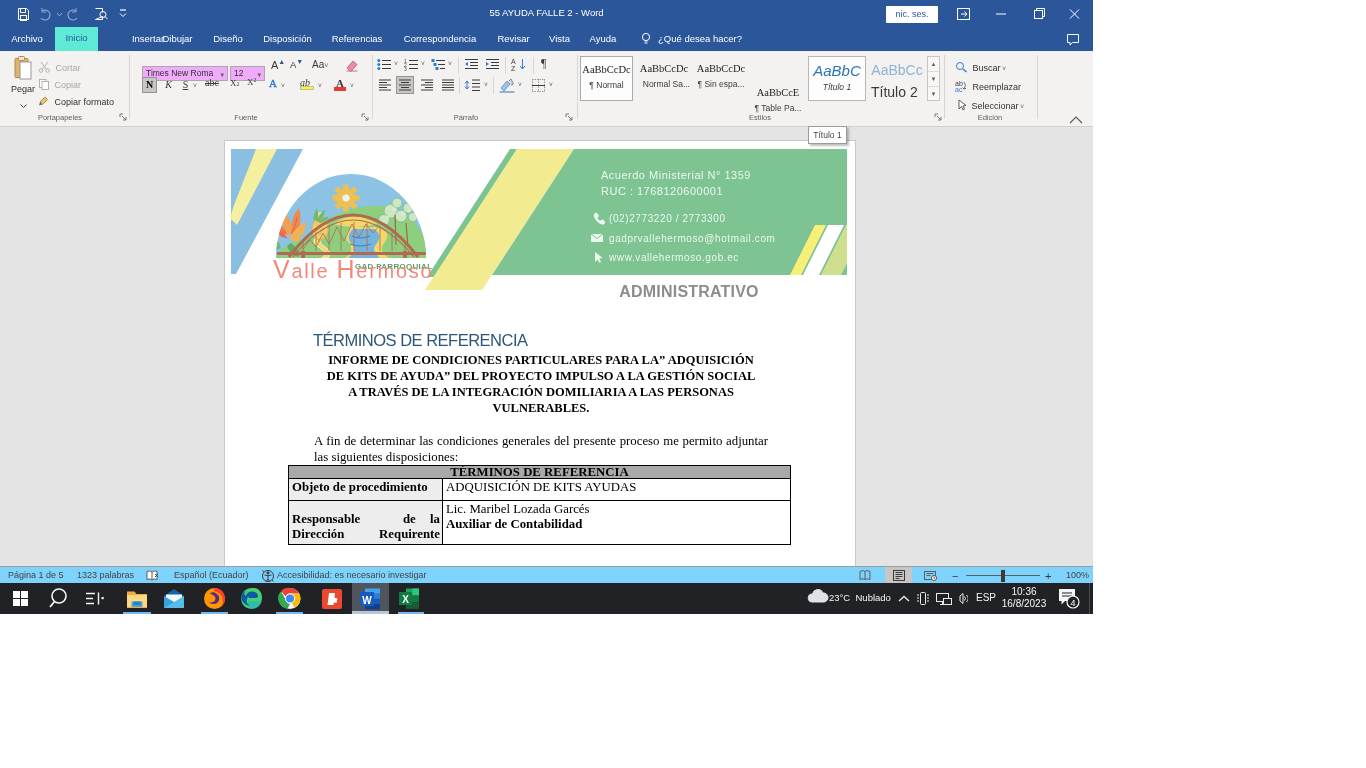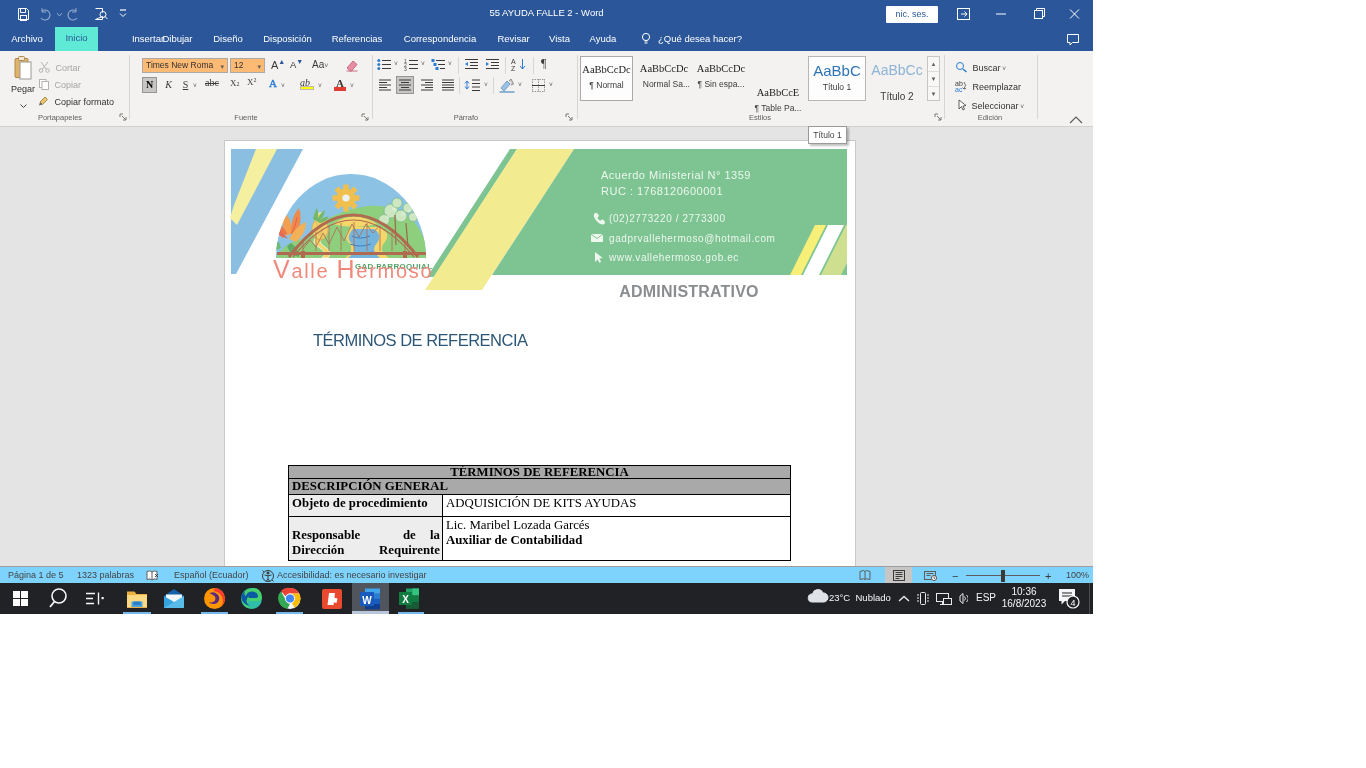--- a/index.html
+++ b/index.html
@@ -14,21 +14,21 @@
 
 #tabrow{position:absolute;left:0;top:28px;width:1093px;height:23px;background:#2b579a;}
 .tab{position:absolute;top:0;height:23px;color:#fff;font-size:9.5px;line-height:22px;text-align:center;}
 .tab.active{background:#5eead4;color:#2b579a;top:-1px;height:24px;}
 
 #ribbon{position:absolute;left:0;top:51px;width:1093px;height:76px;background:#f3f2f1;border-bottom:1px solid #d2d0ce;}
 .gsep{position:absolute;top:4px;height:64px;width:1px;background:#d8d6d3;}
 .glabel{position:absolute;top:62px;font-size:7.5px;color:#605e5c;text-align:center;}
 .launcher{position:absolute;top:61px;width:10px;height:10px;}
 .ric{position:absolute;}
-.combo{position:absolute;background:#fdba74;border:1px solid #aca9a5;font-size:8.5px;color:#323130;line-height:13px;padding-left:3px;}
+.combo{position:absolute;background:#f0abfc;border:1px solid #aca9a5;font-size:8.5px;color:#323130;line-height:13px;padding-left:3px;margin-top:8px;}
 .btxt{font-size:9px;color:#323130;}
 
 #docarea{position:absolute;left:0;top:127px;width:1093px;height:439px;background:#e4e4e4;overflow:hidden;}
 #page{position:absolute;left:224px;top:13px;width:632px;height:440px;background:#fff;border:1px solid #c8c8c8;overflow:hidden;}
 #tooltip{position:absolute;left:808px;top:126px;width:39px;height:18px;background:#fff;border:1px solid #9a9a9a;box-shadow:1.5px 1.5px 2px rgba(0,0,0,0.25);font-size:8.5px;color:#444;text-align:center;line-height:17px;z-index:30;}
 
 .serif{font-family:"Liberation Serif",serif;}
 
 #statusbar{position:absolute;left:0;top:566px;width:1093px;height:17px;background:#7dd3fc;border-top:1px solid #9f9d9b;font-size:9px;color:#444;}
 #statusbar span{position:absolute;top:3px;}
@@ -307,27 +307,27 @@
       <div style="font-size:8.5px;color:#3b3a39;text-align:right;margin-top:5px;">Normal Sa...</div>
     </div>
     <div class="ric" style="left:695px;top:5px;width:52px;height:45px;">
       <div style="font-family:'Liberation Serif',serif;font-size:10.5px;color:#1d1c1b;text-align:center;margin-top:7px;">AaBbCcDc</div>
       <div style="font-size:8.5px;color:#3b3a39;text-align:center;margin-top:5px;">¶ Sin espa...</div>
     </div>
     <div class="ric" style="left:752px;top:5px;width:52px;height:45px;margin-top:24px;">
       <div style="font-family:'Liberation Serif',serif;font-size:10.5px;color:#1d1c1b;text-align:center;margin-top:7px;">AaBbCcE</div>
       <div style="font-size:8.5px;color:#3b3a39;text-align:center;margin-top:5px;">¶ Table Pa...</div>
     </div>
-    <div class="ric" style="left:808px;top:5px;width:58px;height:45px;background:#fdfdfd;border:1px solid #b8b6b4;">
+    <div class="ric" style="left:808px;top:5px;width:58px;height:45px;background:#fdfdfd;border:1px solid #b8b6b4;font-style:italic;">
       <div style="font-size:15px;color:#2e74b5;text-align:center;margin-top:5px;">AaBbC</div>
       <div style="font-size:8.5px;color:#3b3a39;text-align:center;margin-top:3px;">Título 1</div>
     </div>
     <div class="ric" style="left:871px;top:5px;width:52px;height:45px;">
       <div style="font-size:14px;color:#8eb3d6;text-align:center;margin-top:6px;">AaBbCc</div>
-      <div style="font-size:10px;color:#3b3a39;text-align:center;margin-top:13px;">Título 2</div>
+      <div style="font-size:14px;color:#3b3a39;text-align:left;margin-top:6px;">Título 2</div>
     </div>
     <div class="ric" style="left:927px;top:5px;width:13px;height:45px;border:1px solid #c8c6c4;background:#f8f7f6;">
       <div style="font-size:6px;color:#605e5c;text-align:center;line-height:14px;">▲</div>
       <div style="font-size:6px;color:#605e5c;text-align:center;line-height:14px;border-top:1px solid #dedcda;border-bottom:1px solid #dedcda;">▼</div>
       <div style="font-size:6px;color:#605e5c;text-align:center;line-height:14px;">▼</div>
     </div>
 
     <div class="ric" style="left:955px;top:6px;">
       <svg width="13" height="12" viewBox="0 0 13 12" style="vertical-align:-2px">
           <circle cx="5" cy="5" r="3.5" stroke="#2b7cd3" fill="none"></circle>
@@ -454,27 +454,26 @@
           </g>
 
         </g>
 
         <rect x="128" y="119" width="77" height="10" fill="#ffffff" opacity="0.9"></rect>
         <text x="130" y="127.5" font-size="8" font-weight="bold" fill="#55a268" letter-spacing="0.3" font-family="'Liberation Sans',sans-serif">GAD PARROQUIAL</text>
         <text x="48" y="137" font-size="20" fill="#f0897c" letter-spacing="1.7" font-family="'Liberation Sans',sans-serif"><tspan font-size="25">V</tspan><tspan>alle </tspan><tspan font-size="25">H</tspan><tspan>ermoso</tspan></text>
       </svg>
       <div class="abs" style="left:394px;top:142px;width:140px;text-align:center;font-size:16px;font-weight:bold;color:#8a8d8f;letter-spacing:0.2px;">ADMINISTRATIVO</div>
       <div class="abs" style="left:88px;top:190px;font-size:16.5px;letter-spacing:-0.5px;color:#2c5677;">TÉRMINOS DE REFERENCIA</div>
+      <div class="abs serif" style="left:89px;top:211px;width:454px;text-align:center;font-size:12.5px;font-weight:bold;line-height:16px;color:#000;">INFORME DE CONDICIONES PARTICULARES PARA LA” ADQUISICIÓN<br>DE KITS DE AYUDA” DEL PROYECTO IMPULSO A LA GESTIÓN SOCIAL<br>A TRAVÉS DE LA INTEGRACIÓN DOMILIARIA A LAS PERSONAS<br>VULNERABLES.</div>
+      <div class="abs serif" style="left:89px;top:292px;width:454px;font-size:12.8px;line-height:16px;color:#000;text-align:justify;">A fin de determinar las condiciones generales del presente proceso me permito adjuntar las siguientes disposiciones:</div>
       <table class="abs serif" style="left:63px;top:324px;width:503px;border-collapse:collapse;font-size:12.8px;color:#000;" cellspacing="0">
         <tbody>
             <tr>
               <td colspan="2" style="border:1px solid #000;background:#a9a9a9;text-align:center;font-weight:bold;height:12px;padding:0;line-height:12px;">TÉRMINOS DE REFERENCIA</td>
-            </tr>
-        <tr>
-              <td colspan="2" style="border:1px solid #000;background:#a9a9a9;font-weight:bold;height:15px;padding:0 0 0 3px;line-height:15px;">DESCRIPCIÓN GENERAL</td>
             </tr>
         <tr>
           <td style="border:1px solid #000;background:#ededed;font-weight:bold;width:154px;height:22px;padding:1px 2px 0 3px;vertical-align:top;">Objeto de procedimiento</td>
           <td style="border:1px solid #000;padding:1px 2px 0 3px;vertical-align:top;">ADQUISICIÓN DE KITS AYUDAS</td>
         </tr>
         <tr>
           <td style="border:1px solid #000;background:#ededed;font-weight:bold;height:44px;padding:11px 2px 0 3px;vertical-align:top;"><span style="display:inline-block;width:100%;text-align:justify;text-align-last:justify;">Responsable&nbsp;&nbsp;&nbsp;&nbsp;&nbsp;&nbsp;de&nbsp;&nbsp;la Dirección Requirente</span></td>
           <td style="border:1px solid #000;padding:1px 2px 0 3px;vertical-align:top;">Lic. Maribel Lozada Garcés<br><b>Auxiliar de Contabilidad</b></td>
         </tr>
       </tbody>

